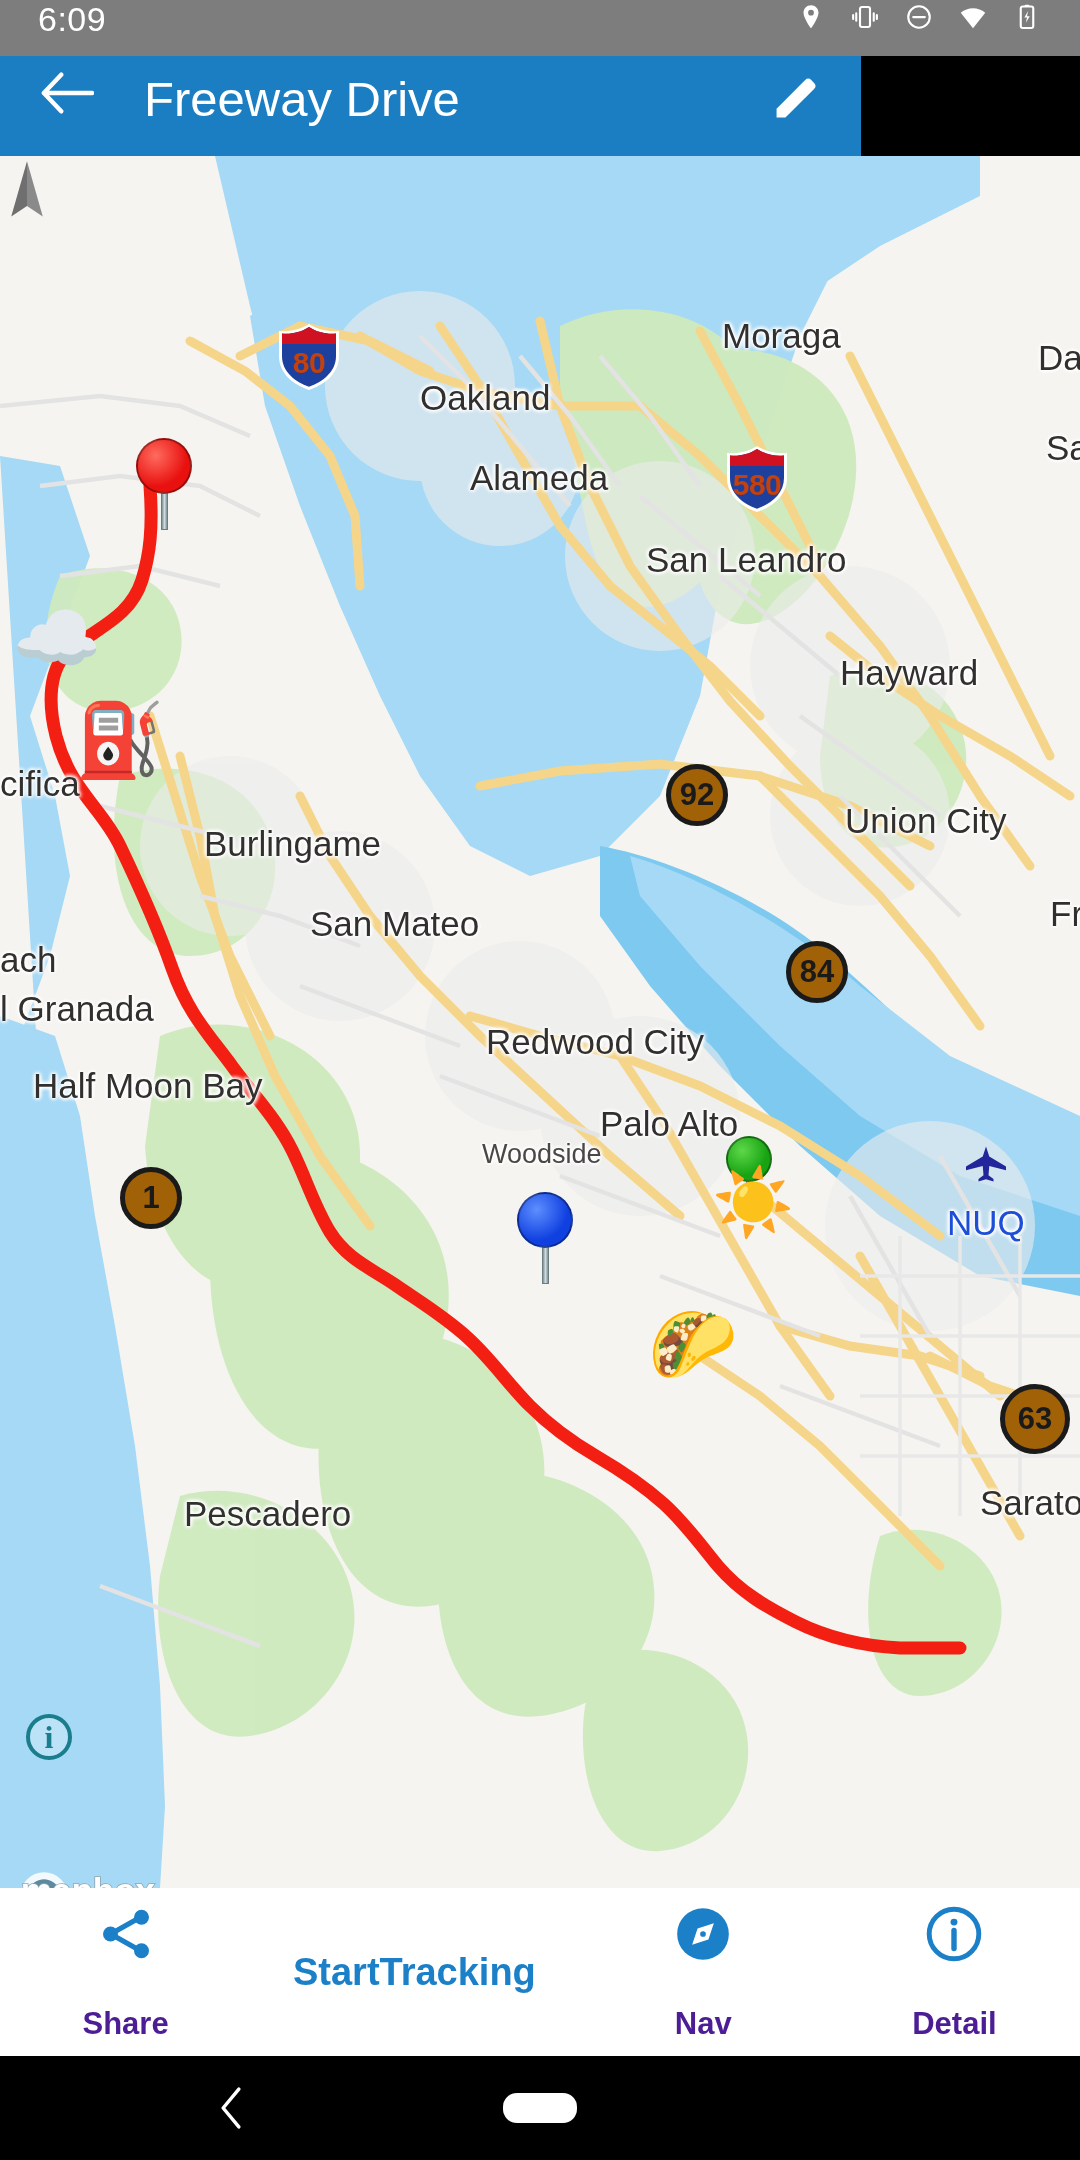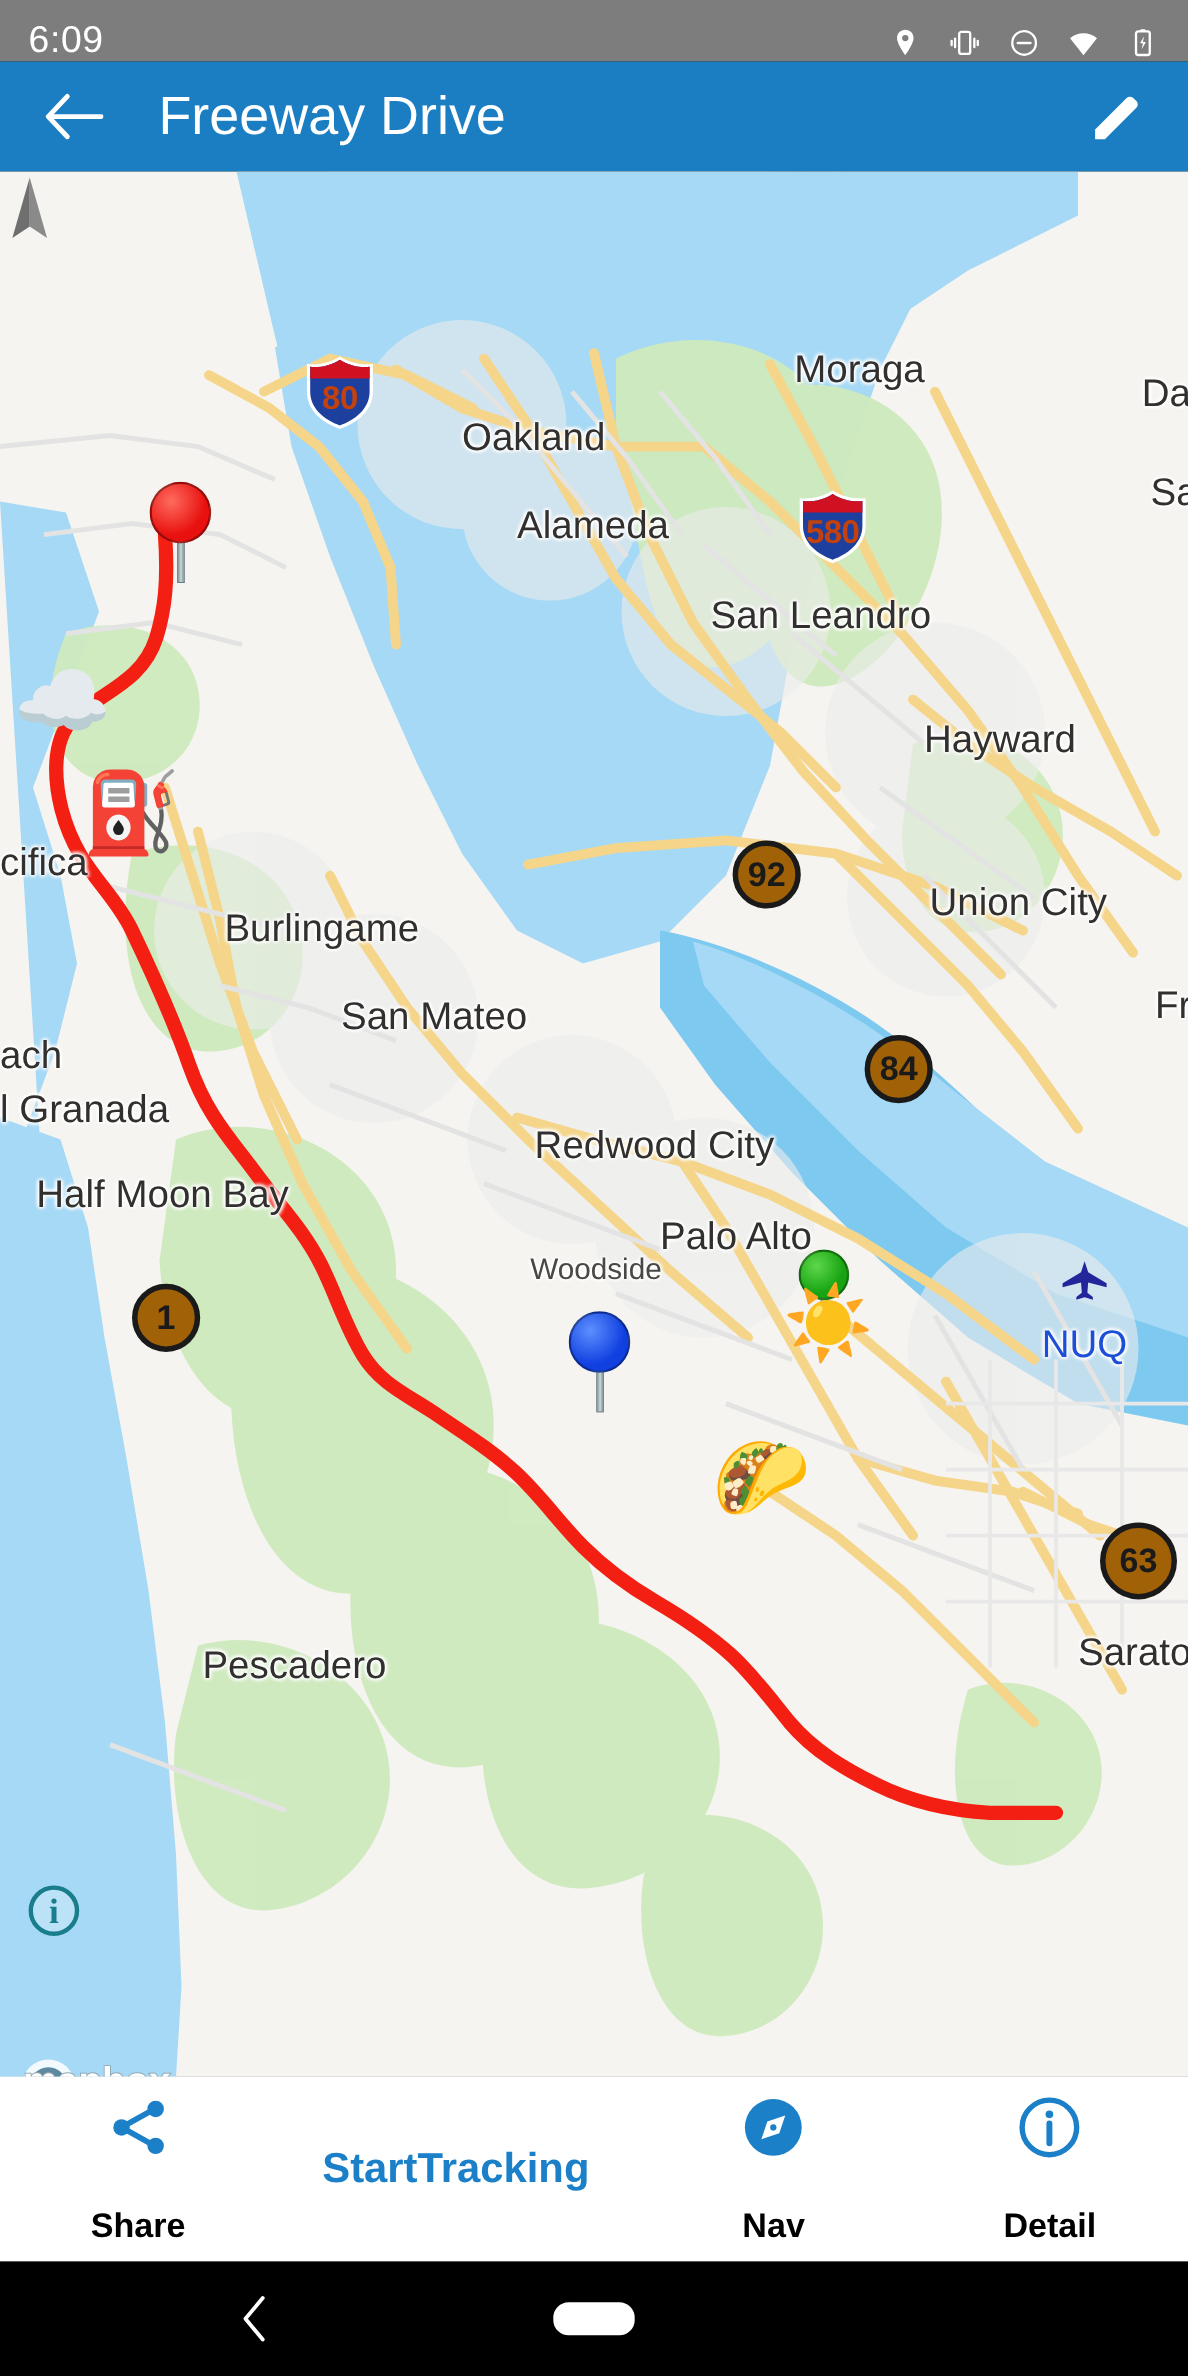--- a/index.html
+++ b/index.html
@@ -1,28 +1,28 @@
 <!DOCTYPE html>
 <html><head>
 <meta charset="utf-8">
 <style>
   * { margin:0; padding:0; box-sizing:border-box; }
   html,body { width:1080px; height:2160px; background:#000; font-family:"Liberation Sans", sans-serif; }
   #screen { position:relative; width:1080px; height:2160px; overflow:hidden; }
 
   
   .statusbar { position:absolute; left:0; top:0; width:1080px; height:56px;
-    background:#7d7d7d; display:flex; align-items:flex-end; padding:0 26px; }
+    background:#7d7d7d; display:flex; align-items:flex-start; padding:0 38px; }
   .status-time { color:#fff; font-size:34px; font-weight:400; letter-spacing:0.5px; }
   .status-icons { margin-left:auto; display:flex; align-items:center; gap:24px; }
   .sicon { width:30px; height:34px; display:block; }
 
   
-  .appbar { position:absolute; left:0; top:56px; width:1080px; height:100px;
-    background:#1b7ec2; display:flex; align-items:center; padding:15px 40px; }
+  .appbar { position:absolute; left:0; top:56px; width:861px; height:100px;
+    background:#1b7ec2; display:flex; padding:15px 40px; }
   .back-arrow { width:54px; height:44px; flex:0 0 auto; cursor:pointer; }
   .app-title { color:#fff; font-size:49px; font-weight:400; margin-left:50px; white-space:nowrap; }
   .edit-btn { margin-left:auto; width:52px; height:52px; cursor:pointer; }
 
   
   .map { position:absolute; left:0; top:156px; width:1080px; height:1732px;
     background:#f2efe9; overflow:hidden; }
   .map svg { position:absolute; left:0; top:0; }
 
   .mlabel { position:absolute; color:#32302f; font-size:33px; white-space:nowrap;
@@ -62,21 +62,21 @@
     border-radius:50%; border:4px solid #1a7d8c; display:flex; align-items:center;
     justify-content:center; color:#1a7d8c; font-size:32px; font-weight:700;
     font-family:"Liberation Serif", serif; background:rgba(255,255,255,.25); }
 
   
   .toolbar { position:absolute; left:0; top:1888px; width:1080px; height:168px;
     background:#fff; display:flex; align-items:center; }
   .tb-item { flex:1; display:flex; flex-direction:column; align-items:center;
     justify-content:center; height:100%; cursor:pointer; gap:8px; }
   .tb-icon { height:64px; display:flex; align-items:center; justify-content:center; }
-  .tb-label { color:#000000; font-size:31px; font-weight:700;margin-top:32px; }
+  .tb-label { color:#4c1d95; font-size:31px; font-weight:700;margin-top:32px; }
   .tb-center { flex:1.3; display:flex; align-items:center;
     justify-content:center; cursor:pointer; }
   .tb-center span { color:#1b80c8; font-size:38px; font-weight:700; line-height:1.22; }
 
   
   .navbar { position:absolute; left:0; top:2056px; width:1080px; height:104px;
     background:#000; display:flex; align-items:center; }
   .nav-back { position:absolute; left:218px; top:50%; transform:translateY(-50%);
     width:26px; height:44px; cursor:pointer; }
   .nav-home { position:absolute; left:50%; top:50%; transform:translate(-50%,-50%);

